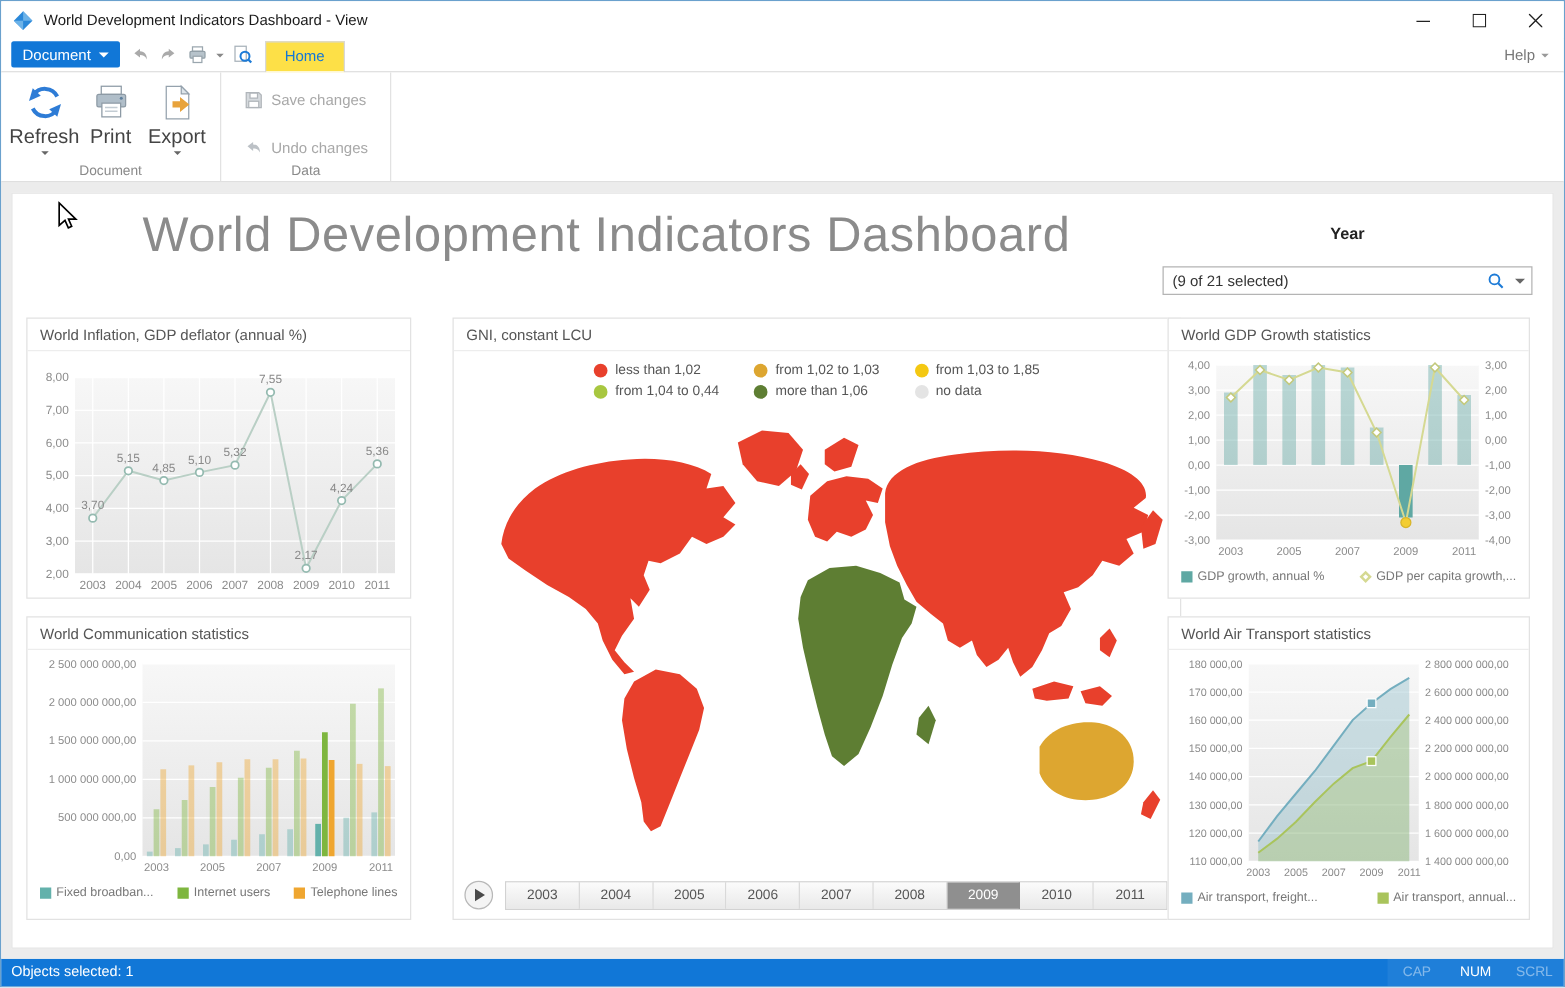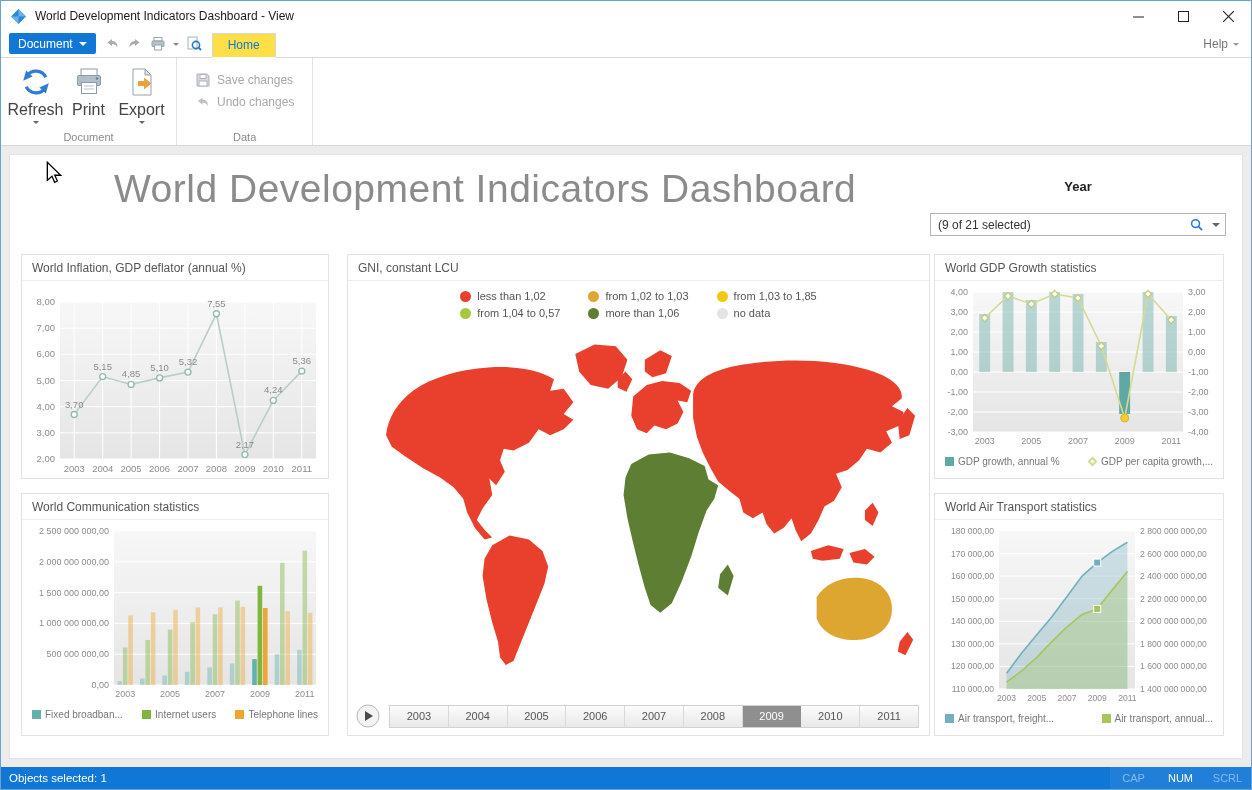--- a/index.html
+++ b/index.html
@@ -21,38 +21,38 @@
 .tab{font-size:12px;color:#1177d7;padding:4px 15px 5px;border:1px solid transparent;margin-bottom:-1px}
 .tab.selected{background:#fde047;border-color:#d8d8d8;border-bottom-color:#fff}
 .help{margin-left:auto;display:flex;align-items:center;color:#777;font-size:12px;padding:0 12px 6px 0}
 .ribbon{height:88px;flex:none;background:#fff;border-bottom:1px solid #d5d5d5;display:flex}
 .rgroup{position:relative;height:100%;border-right:1px solid #e2e2e2;padding:2px 8px 16px}
 .bigbtns{display:flex;height:100%}
 .bigbtn{width:53px;display:flex;flex-direction:column;align-items:center;padding-top:6px;font-size:16px;color:#444}
 .icon32{width:32px;height:32px;display:flex;margin-bottom:3px}
 .caret-s{width:0;height:0;border-left:3.5px solid transparent;border-right:3.5px solid transparent;border-top:3.5px solid #666;margin-top:2px}
 .gcaption{position:absolute;bottom:2px;left:0;right:0;text-align:center;font-size:11px;color:#8a8a8a}
-.smallbtns{display:flex;flex-direction:column;gap:6px;padding:12px 10px 0}
+.smallbtns{display:flex;flex-direction:column;gap:22px;padding:12px 10px 0}
 .smallbtn{display:flex;align-items:center;gap:6px;font-size:12px;color:#a8a8a8}
 .icon16{width:16px;height:16px;display:inline-flex}
 .dash-area{flex:1;background:#ececec;padding:8px;display:flex;position:relative}
 .surface{flex:1;background:#fff;border:1px solid #e4e4e4;position:relative}
 .dash-title{position:absolute;left:104px;top:12px;font-size:39px;color:#8b8b8b;letter-spacing:.5px}
 .year-wrap{position:absolute;left:920px;top:24px;width:296px}
 .year-label{text-align:center;font-size:13px;font-weight:bold;color:#222}
 .combo{margin-top:19px;height:23px;border:1px solid #b4b4b4;background:#fff;display:flex;align-items:center}
 .combo-text{flex:1;padding-left:7px;font-size:12px;color:#333}
 .combo-search{width:18px;height:16px;display:inline-flex;align-items:center}
 .combo-caret{width:18px;display:flex;align-items:center;justify-content:center;align-self:stretch}
 .combo-caret::after{content:"";width:0;height:0;border-left:4px solid transparent;border-right:4px solid transparent;border-top:4px solid #666}
 .panel{position:absolute;background:#fff;border:1px solid #e2e2e2}
 .phead{font-size:12px;color:#555;padding:6px 10px 5px;border-bottom:1px solid #ededed;white-space:nowrap;overflow:hidden}
 #p-inflation{left:11px;top:99px;width:308px;height:225px}
 #p-comm{left:11px;top:338px;width:308px;height:243px}
-#p-map{left:337px;top:99px;width:583px;height:482px}
+#p-map{left:352px;top:99px;width:583px;height:482px}
 #p-gdp{left:924px;top:99px;width:290px;height:225px}
 #p-air{left:924px;top:338px;width:290px;height:243px}
 .chart{position:relative;overflow:hidden}
 #chart-inflation{height:192px;margin:3px 4px 0}
 #chart-comm{height:178px;margin:3px 4px 0}
 #chart-gdp{height:164px;margin:3px 4px 0}
 #chart-air{height:182px;margin:3px 4px 0}
 .leg{display:flex;justify-content:space-between;align-items:center;padding:0 10px;font-size:10px;color:#777;height:26px;overflow:hidden}
 .leg-item{display:inline-flex;align-items:center;white-space:nowrap}
 .sw{width:9px;height:9px;display:inline-block;margin-right:4px;flex:none}
@@ -377,21 +377,21 @@
             <div class="mleg-item">
               <span class="mleg-dot" style="background:#dda630"></span>
               <span>from 1,02 to 1,03</span>
             </div>
             <div class="mleg-item">
               <span class="mleg-dot" style="background:#f4c812"></span>
               <span>from 1,03 to 1,85</span>
             </div>
             <div class="mleg-item">
               <span class="mleg-dot" style="background:#a8c740"></span>
-              <span>from 1,04 to 0,57</span>
+              <span>from 1,04 to 0,44</span>
             </div>
             <div class="mleg-item">
               <span class="mleg-dot" style="background:#5e7e33"></span>
               <span>more than 1,06</span>
             </div>
             <div class="mleg-item">
               <span class="mleg-dot" style="background:#e4e4e4"></span>
               <span>no data</span>
             </div>
           </div>

